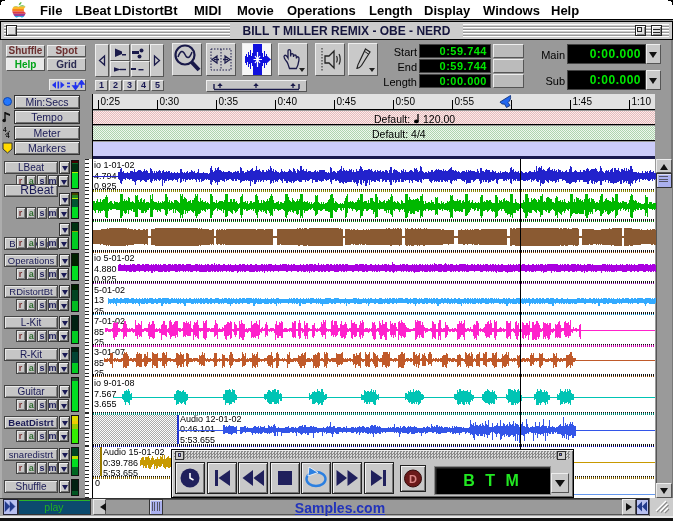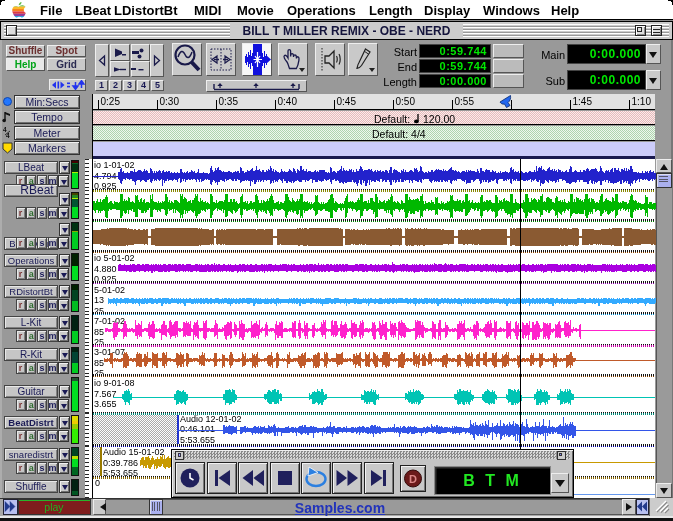--- a/index.html
+++ b/index.html
@@ -461,21 +461,21 @@
     <text x="13" y="17.5" font-size="11" font-weight="bold" fill="#d88" text-anchor="middle" font-family="Liberation Sans">D</text>
   </svg>
 <div class="abs" style="left:434px;top:465.5px;width:117px;height:29.5px;background:#000;border:1.5px solid #888;box-shadow:inset 1.5px 1.5px 0 #333;color:#22e822;font-size:16px;font-weight:bold;letter-spacing:3px;text-align:center;line-height:28px;">B T M</div>
 <div class="btn3" style="left:551px;top:472.5px;width:18px;height:20px;"></div>
 <div class="abs" style="left:555px;top:480px;width:0;height:0;border:5px solid transparent;border-top:7px solid #111;"></div>
 <div class="abs" style="left:0;top:497.5px;width:673px;height:18px;background:#a8a8a8;border-top:1px solid #333;"></div>
 <div class="abs" style="left:2.5px;top:499px;width:15px;height:15.5px;background:#b8c0f0;border:1px solid #223;"></div>
 <svg class="abs" style="left:2.5px;top:499px" width="15" height="15" viewBox="0 0 15 15">
     <path d="M2 2.5v10l5-5zM7 2.5v10l5-5z" fill="#223a8c" stroke="#223a8c" stroke-width="0.5"></path>
   </svg>
-<div class="abs" style="left:17.5px;top:499px;width:73px;height:15.5px;background:#7f1d1d;border:1px solid #333;box-shadow:inset 0 1px 0 #2ab42a;color:#22b022;font-size:10.5px;text-align:center;line-height:15px;">play</div>
+<div class="abs" style="left:17.5px;top:499px;width:73px;height:15.5px;background:#0c4a6e;border:1px solid #333;box-shadow:inset 0 1px 0 #2ab42a;color:#22b022;font-size:10.5px;text-align:center;line-height:15px;">play</div>
 <div class="abs" style="left:92.5px;top:498.5px;width:530px;height:16.5px;background:#9a9a9a;border:1px solid #555;"></div>
 <div class="btn3" style="left:93px;top:499px;width:13px;height:15.5px;"></div>
 <div class="abs" style="left:96px;top:503px;width:0;height:0;border:4px solid transparent;border-right:6px solid #111;"></div>
 <div class="abs" style="left:148.5px;top:499px;width:14px;height:15.5px;background:#aab0ee;border:1px solid #333;box-shadow:inset 1px 1px 0 #dde;"></div>
 <div class="abs" style="left:151.5px;top:502px;width:8px;height:9px;background:repeating-linear-gradient(90deg,#556 0 1px,transparent 1px 2.5px);"></div>
 <div class="abs" style="left:250px;top:500px;width:180px;text-align:center;font-size:14px;font-weight:bold;color:#2233bb;text-decoration:underline;">Samples.com</div>
 <div class="btn3" style="left:622px;top:499px;width:13.5px;height:15.5px;"></div>
 <div class="abs" style="left:626px;top:503px;width:0;height:0;border:4px solid transparent;border-left:6px solid #111;"></div>
 <div class="abs" style="left:635.5px;top:499px;width:13.5px;height:15.5px;background:#b8c0f0;border:1px solid #223;"></div>
 <svg class="abs" style="left:635.5px;top:499px" width="13" height="15" viewBox="0 0 13 15">

